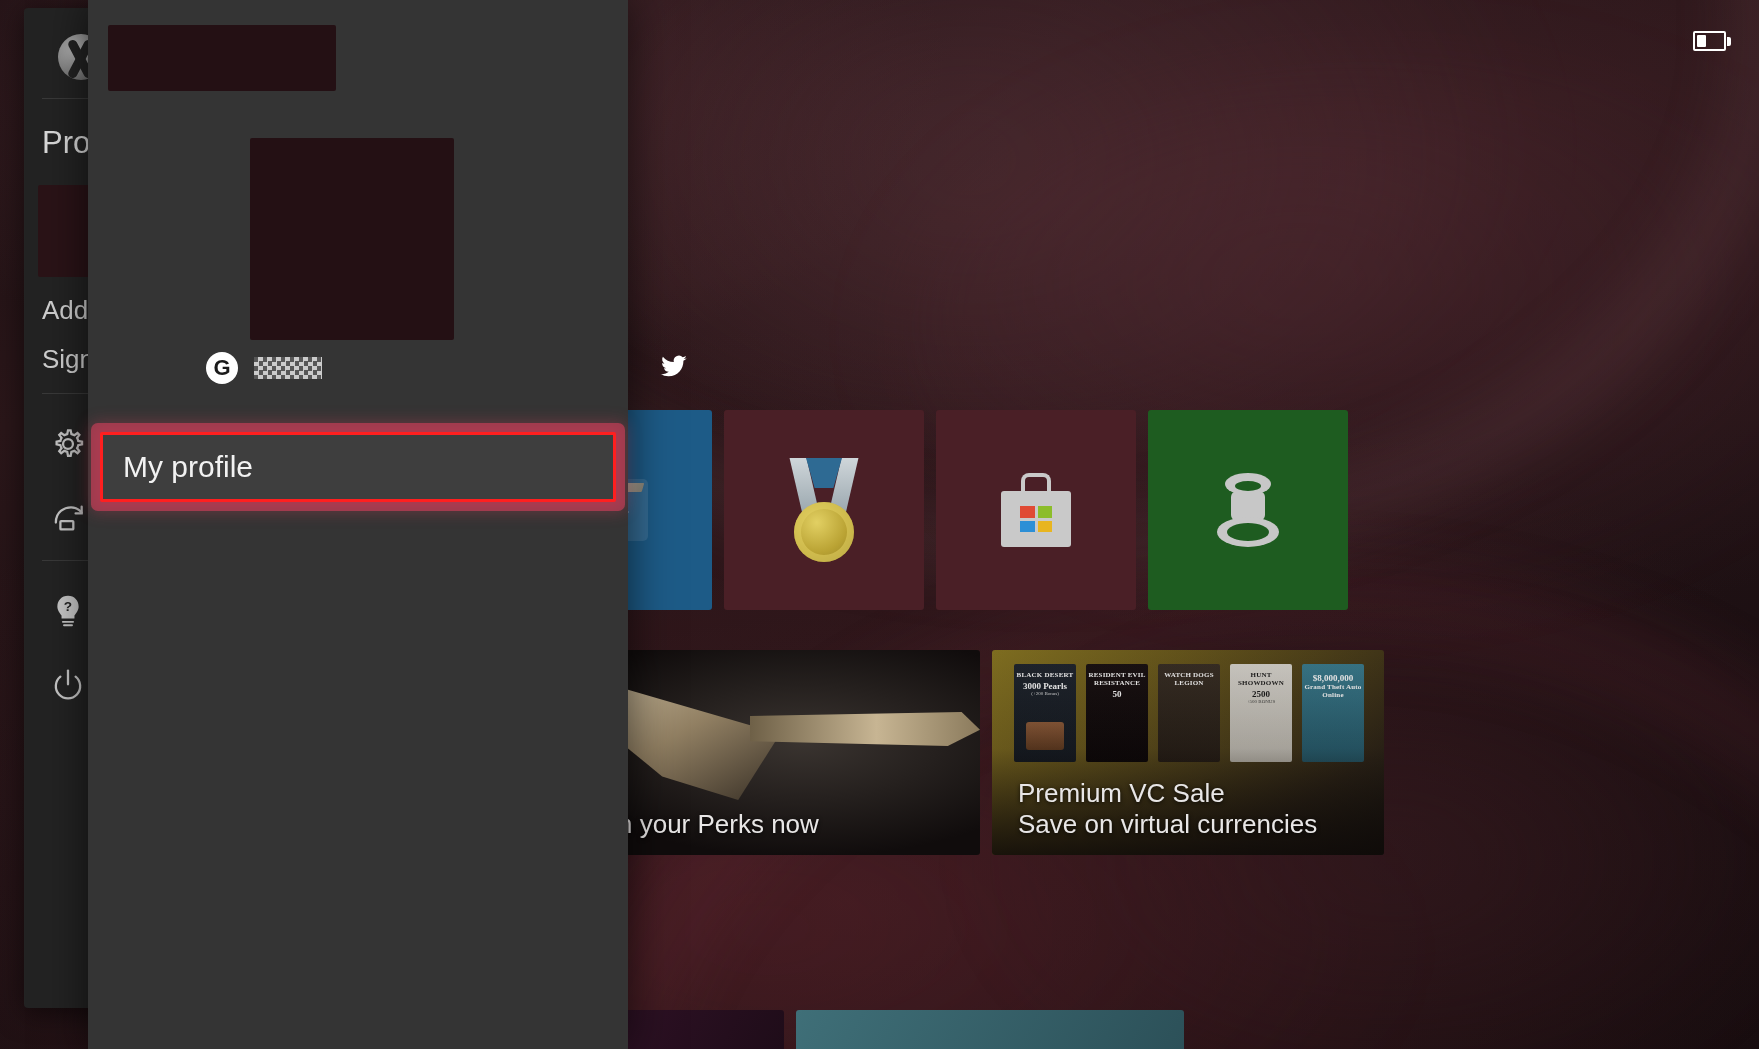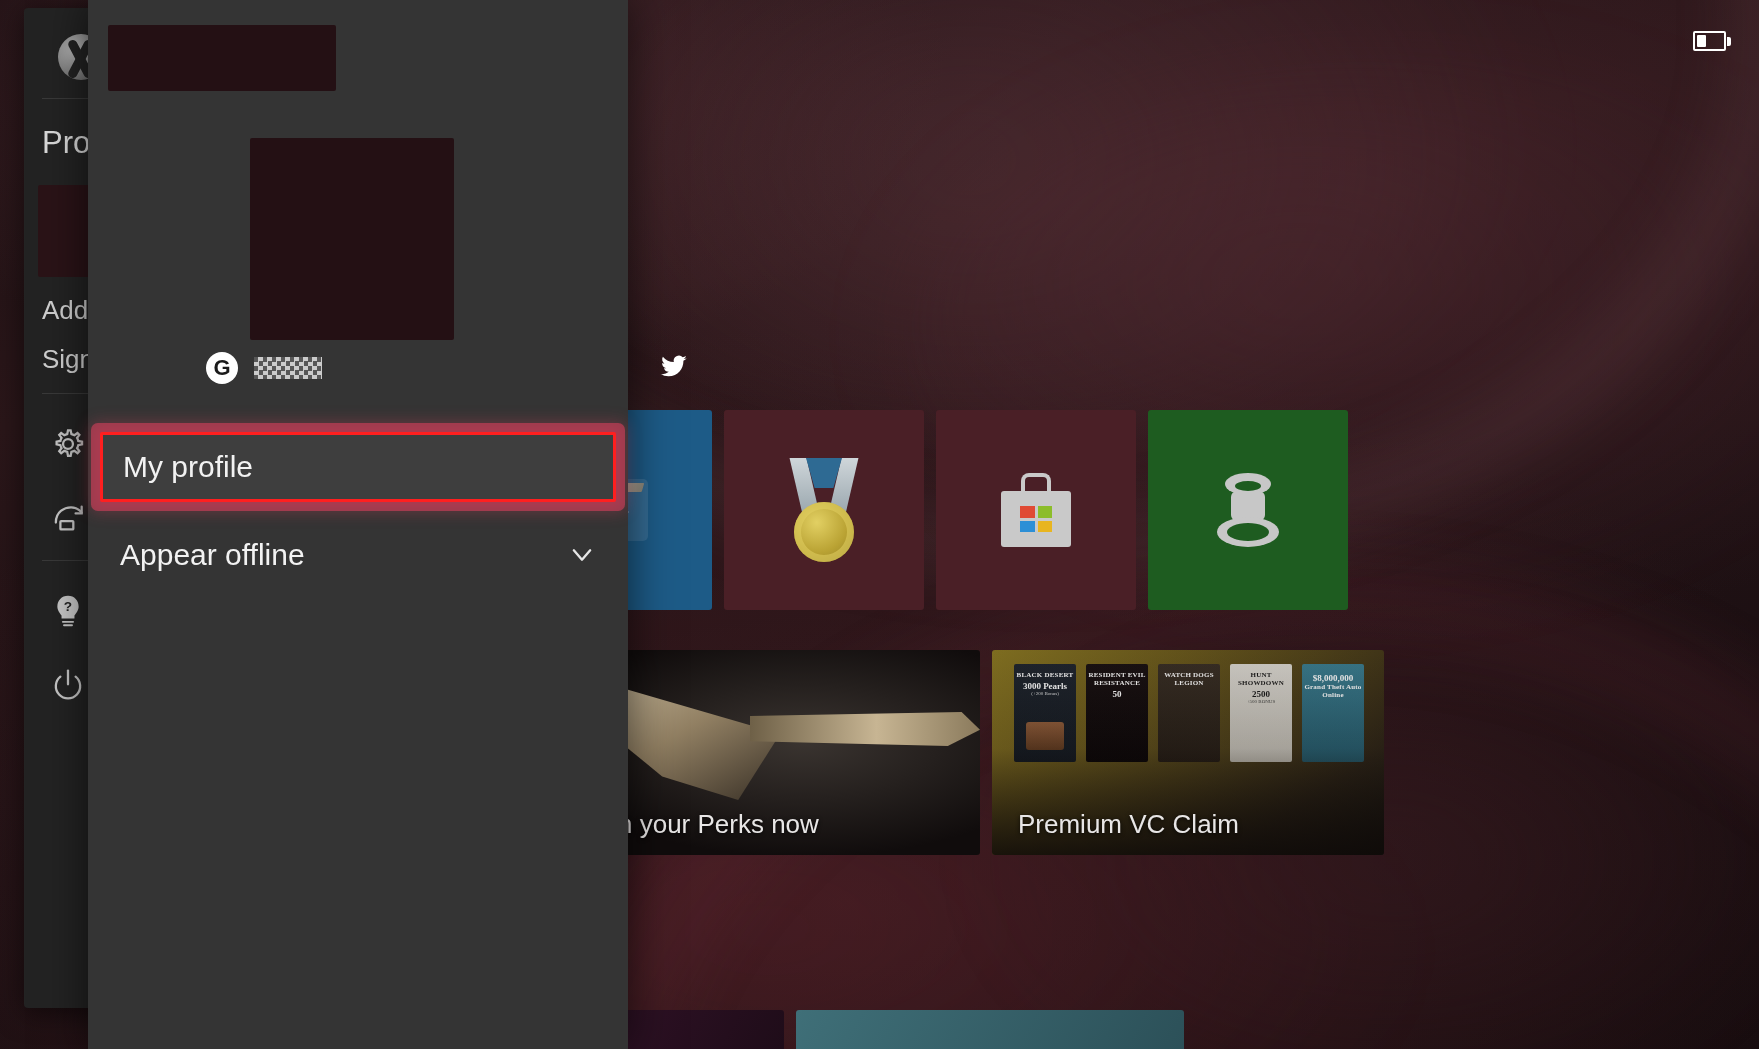--- a/index.html
+++ b/index.html
@@ -521,21 +521,22 @@
           <div class="n">2500</div>
           <div class="x">+500 BONUS</div>
         </div>
         <div class="vcard vc5">
           <div class="n">$8,000,000</div>
           <div class="t">Grand Theft Auto Online</div>
         </div>
       </div>
       <div class="scrim"></div>
       <div class="caption">
-        <span>Premium VC Claim</span>
+        <span>Premium VC Sale</span>
+        <span class="sub">Save on virtual currencies</span>
       </div>
     </div>
   </div>
 
   <div class="tile-row row3">
     <div class="bot a"></div>
     <div class="bot b"></div>
   </div>
 
   <div class="sidebar">
@@ -606,25 +607,17 @@
     <div class="menu">
 
       <div class="menu-item focused">
         <span>My profile</span>
       </div>
 
       <div class="fl-spacer-1"></div>
 
 
 
-      <div class="menu-item">
-        <span>Appear offline</span>
-        <span class="chev">
-          <svg viewBox="0 0 24 24" fill="none" stroke="currentColor" stroke-width="2" stroke-linecap="round" stroke-linejoin="round">
-            <polyline points="5 8 12 16 19 8"></polyline>
-          </svg>
-        </span>
-      </div>
 
     </div>
   </div>
 
 </div>
 
 </body></html>

